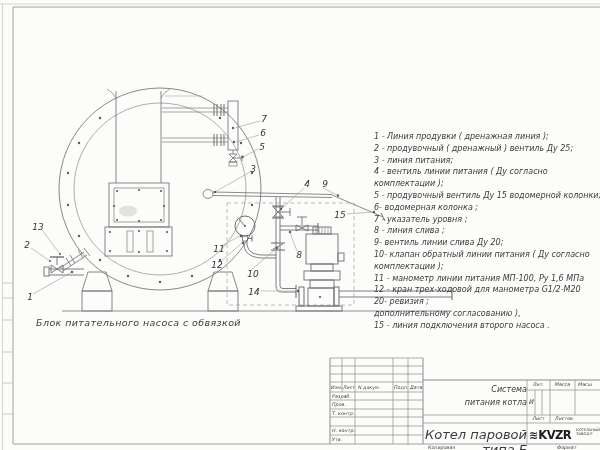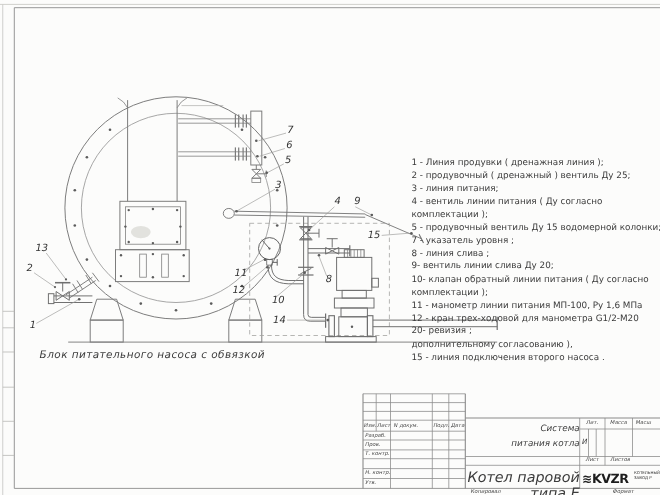--- a/index.html
+++ b/index.html
@@ -1,22 +1,22 @@
 <!DOCTYPE html>
 <html><head>
 <meta charset="utf-8">
 <style>
   html,body{margin:0;padding:0}
   body{width:600px;height:450px;position:relative;overflow:hidden;background:#fcfcfb;
        font-family:"DejaVu Sans",sans-serif;color:#3a3a3a}
   .abs{position:absolute}
   svg{position:absolute;left:0;top:0}
   .it{font-style:italic}
-  .legend{left:374px;top:142px;width:227px;height:214px;overflow:hidden;
-          font-size:8px;line-height:11.8px;white-space:nowrap;color:#3b3b3b}
+  .legend{left:374px;top:131px;width:227px;height:214px;overflow:hidden;
+          font-size:8px;font-style:italic;line-height:11.8px;white-space:nowrap;color:#3b3b3b}
   .callout{font-size:9px;font-style:italic;color:#333;transform:translate(-50%,-55%);white-space:nowrap}
   .caption{left:36px;top:317px;font-size:9.5px;font-style:italic;letter-spacing:.4px;color:#3b3b3b;white-space:nowrap}
   .tb{font-size:4.8px;font-style:italic;color:#444;white-space:nowrap}
   .tb-c{text-align:center}
   .doc-title{left:423px;width:104px;text-align:right;font-style:italic;color:#3b3b3b}
   .logo-wrap{left:529px;top:424px;width:83px;height:19px;overflow:hidden}
   .logo-glyph{font-size:11px;font-weight:bold;color:#222;line-height:19px}
   .logo-text{font-size:11.5px;font-weight:bold;letter-spacing:-.5px;color:#1d1d1d;line-height:19px}
   .logo-cap{font-size:3.6px;line-height:4.4px;color:#333;white-space:nowrap;margin-top:4px}
 </style>
@@ -292,20 +292,21 @@
   </g>
 </svg>
 
 <div class="abs legend">
     <div>1 -  Линия продувки ( дренажная линия );</div>
     <div>2 -  продувочный ( дренажный ) вентиль Ду 25;</div>
     <div>3 -  линия питания;</div>
     <div>4 -  вентиль линии питания ( Ду согласно</div>
     <div>комплектации );</div>
     <div>5 -  продувочный вентиль Ду 15 водомерной колонки;</div>
+    <div>6-  водомерная колонка ;</div>
     <div>7 -  указатель уровня ;</div>
     <div>8 -  линия слива ;</div>
     <div>9-  вентиль линии слива Ду 20;</div>
     <div>10-  клапан обратный линии питания ( Ду согласно</div>
     <div>комплектации );</div>
     <div>11 -  манометр линии питания МП-100, Ру 1,6 МПа</div>
     <div>12 -  кран трех-ходовой для манометра  G1/2-М20</div>
     <div>20-  ревизия ;</div>
     <div>дополнительному согласованию ),</div>
     <div>15 -  линия подключения второго насоса .</div>

